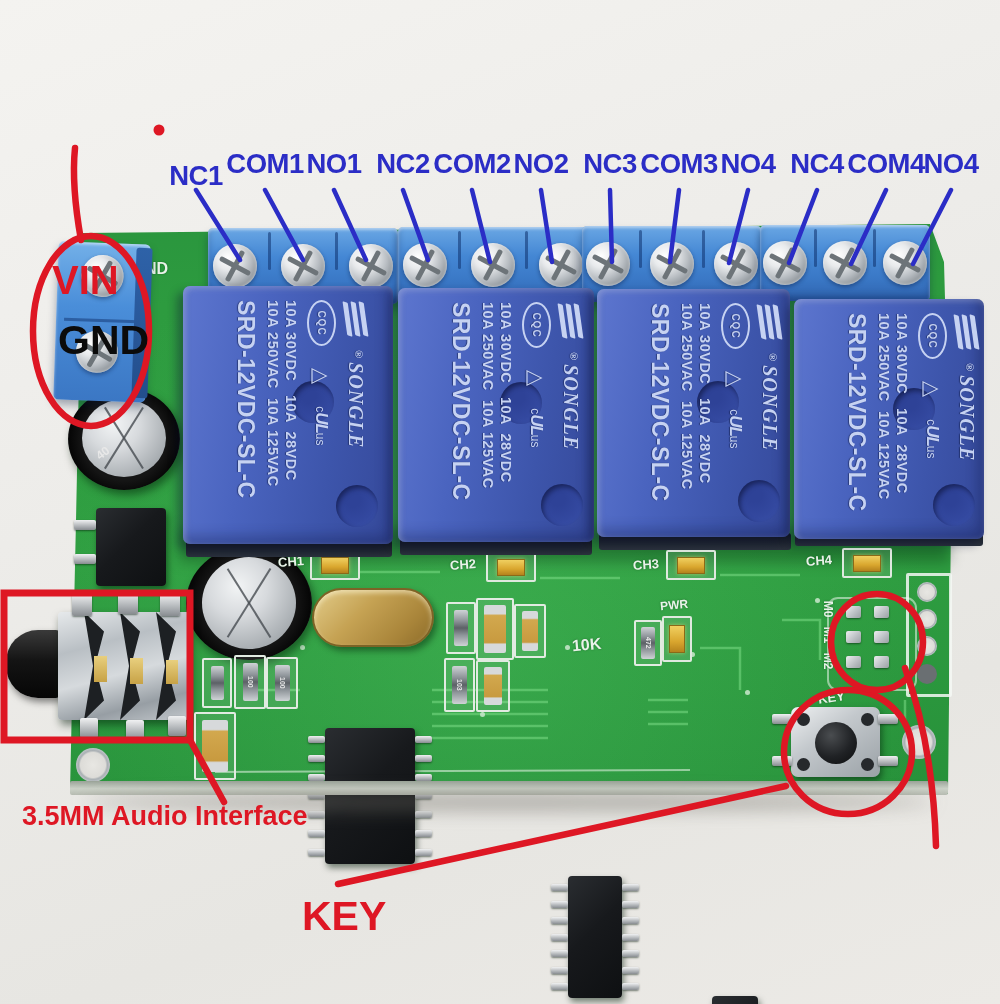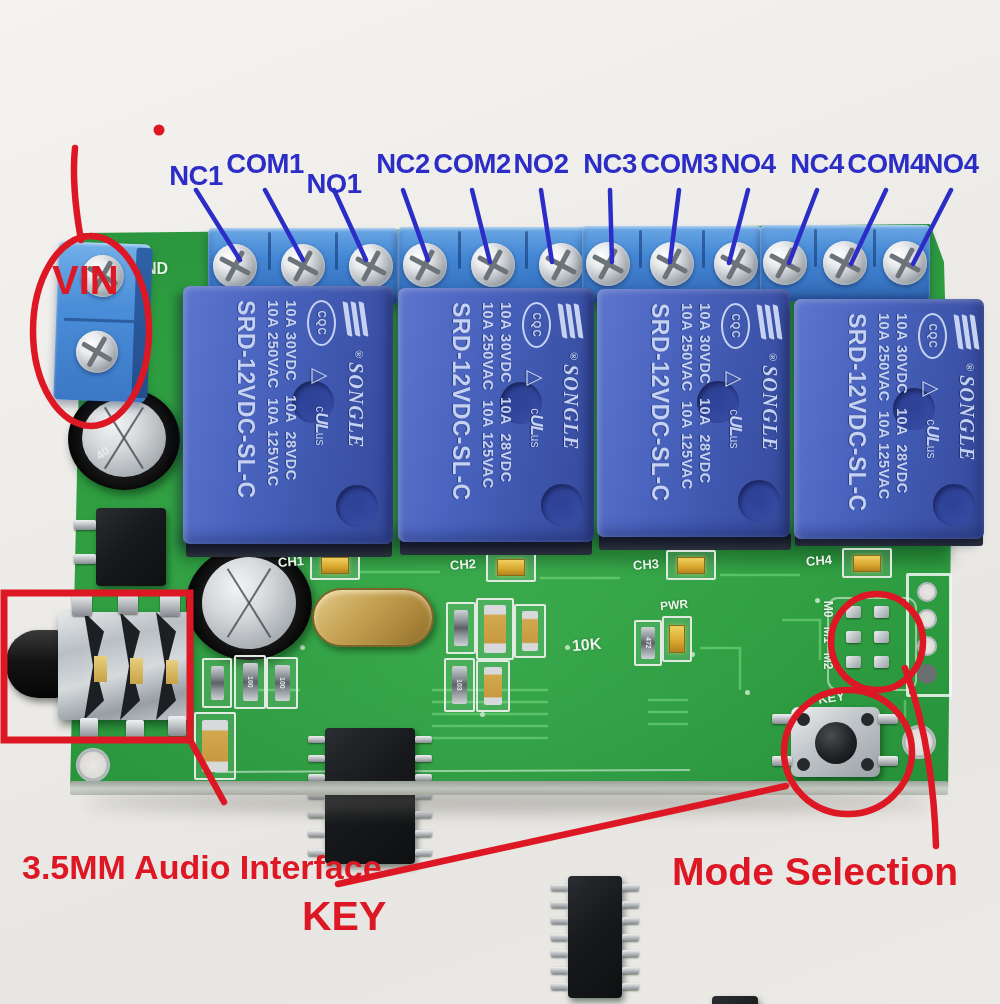--- a/index.html
+++ b/index.html
@@ -459,27 +459,27 @@
       <line x1="190" y1="740" x2="224" y2="802"></line>
       <line x1="338" y1="884" x2="786" y2="786"></line>
       <ellipse cx="848" cy="752" rx="64" ry="62"></ellipse>
       <ellipse cx="877" cy="642" rx="46" ry="48"></ellipse>
       <path d="M905,668 Q933,745 936,846"></path>
     </g>
     <circle cx="159" cy="130" r="5.5" fill="#de1724"></circle>
   </svg>
 
   <div class="abs anno-red" style="left:52px;top:258px;font-size:40px;">VIN</div>
-  <div class="abs anno-red" style="left:22px;top:801px;font-size:34px;margin-top:47px;">3.5MM Audio Interface</div>
+  <div class="abs" style="left:58px;top:317px;font-size:41px;font-weight:bold;color:#0b0b0b;">GND</div>
+  <div class="abs anno-red" style="left:22px;top:801px;font-size:27px;">3.5MM Audio Interface</div>
   <div class="abs anno-red" style="left:302px;top:893px;font-size:41px;">KEY</div>
-  <div class="abs anno-red" style="left:672px;top:850px;font-size:39px;">Mode Selection</div>
 
   <span class="abs anno-blue" style="left:196px;top:160px;">NC1</span>
   <span class="abs anno-blue" style="left:265px;top:148px;">COM1</span>
-  <span class="abs anno-blue" style="left:334px;top:148px;margin-top:20px;">NO1</span>
+  <span class="abs anno-blue" style="left:334px;top:148px;">NO1</span>
   <span class="abs anno-blue" style="left:403px;top:148px;">NC2</span>
   <span class="abs anno-blue" style="left:472px;top:148px;">COM2</span>
   <span class="abs anno-blue" style="left:541px;top:148px;">NO2</span>
   <span class="abs anno-blue" style="left:610px;top:148px;">NC3</span>
   <span class="abs anno-blue" style="left:679px;top:148px;">COM3</span>
   <span class="abs anno-blue" style="left:748px;top:148px;">NO4</span>
   <span class="abs anno-blue" style="left:817px;top:148px;">NC4</span>
   <span class="abs anno-blue" style="left:886px;top:148px;">COM4</span>
   <span class="abs anno-blue" style="left:951px;top:148px;">NO4</span>
 

